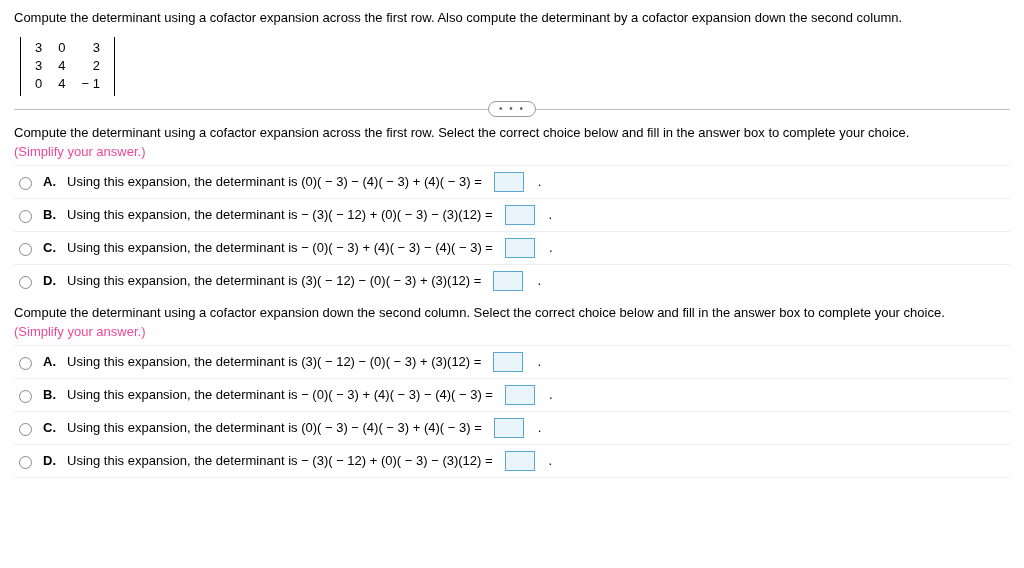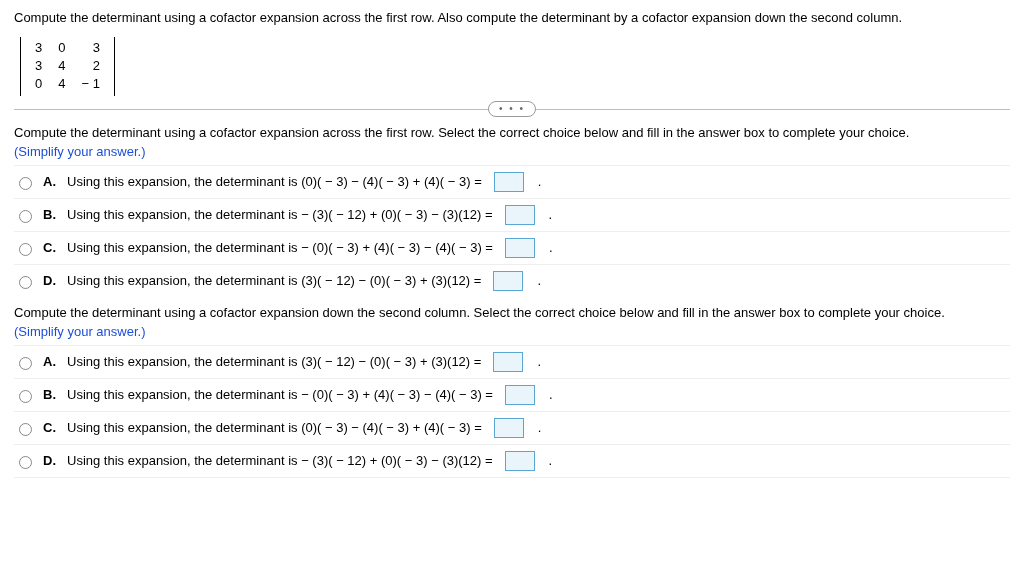--- a/index.html
+++ b/index.html
@@ -40,21 +40,21 @@
     border: 1px solid #999;
     border-radius: 10px;
     padding: 0 10px;
     font-size: 10px;
     line-height: 14px;
     color: #666;
     background: #fff;
     letter-spacing: 2px;
   }
   .prompt { margin: 8px 0 4px 0; }
-  .simplify { color: #1d4ed8; margin-bottom: 6px; }
+  .simplify { color: #ec4899; margin-bottom: 6px; }
   .choice-row {
     display: flex;
     align-items: center;
     gap: 8px;
     padding: 6px 0;
     border-top: 1px solid #eee;
   }
   .choice-row:last-of-type { border-bottom: 1px solid #eee; }
   .radio {
     appearance: none;

